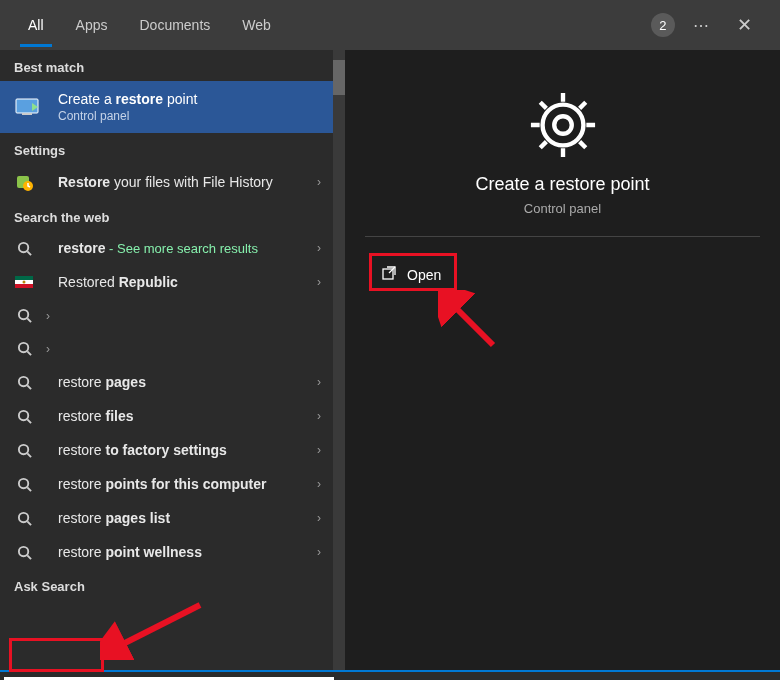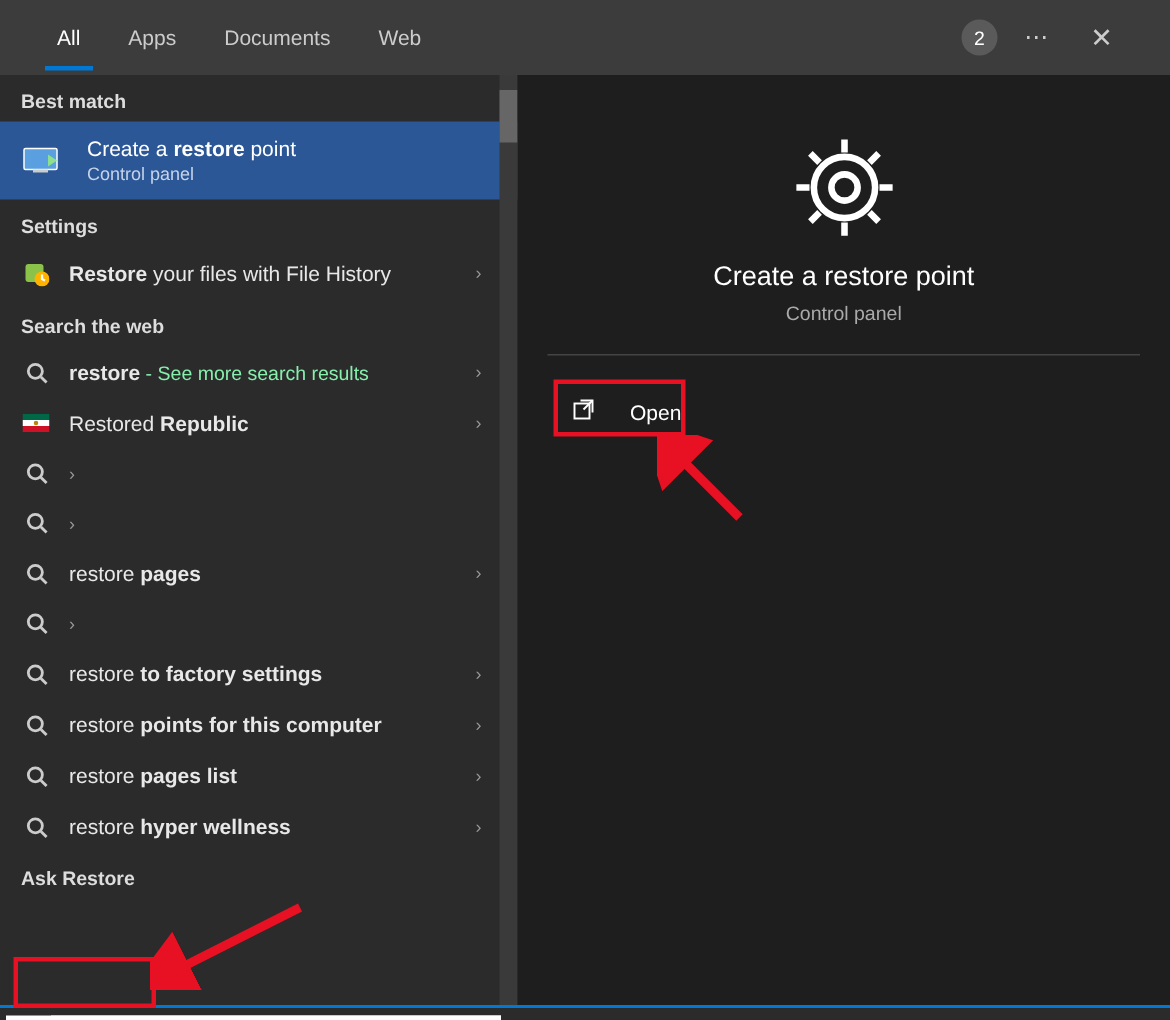--- a/index.html
+++ b/index.html
@@ -1,18 +1,18 @@
 <!DOCTYPE html>
 <html><head>
 <meta charset="utf-8">
 <style>
 * { margin: 0; padding: 0; box-sizing: border-box; font-family: 'Segoe UI', sans-serif; }
 body { width: 780px; height: 680px; background: #1e1e1e; overflow: hidden; position: relative; }
 
-.header { height: 50px; background: #3c3c3c; display: flex; align-items: center; padding: 0 22px; }
+.header { height: 50px; background: #3c3c3c; display: flex; align-items: center; padding: 0 12px; }
 .tabs { display: flex; gap: 0; flex: 1; }
 .tab { padding: 14px 16px; color: #ccc; font-size: 14px; cursor: pointer; position: relative; }
 .tab.active { color: #fff; }
 .tab.active::after { content: ''; position: absolute; bottom: 0; left: 8px; right: 8px; height: 3px; background: #0078d4; }
 .tab .chev { margin-left: 4px; font-size: 10px; }
 .header-right { display: flex; align-items: center; gap: 18px; padding-right: 8px; }
 .badge { width: 24px; height: 24px; border-radius: 50%; background: #5a5a5a; color: #fff; display: flex; align-items: center; justify-content: center; font-size: 13px; }
 .more-dots { color: #ccc; font-size: 16px; letter-spacing: 2px; cursor: pointer; }
 .close-btn { color: #ccc; font-size: 18px; cursor: pointer; padding: 4px 8px; }
 
@@ -21,31 +21,31 @@
 .scrollbar { position: absolute; right: 0; top: 0; width: 12px; height: 100%; background: #3a3a3a; }
 .scrollbar-thumb { width: 100%; height: 35px; background: #666; position: absolute; top: 10px; }
 .section-header { padding: 10px 14px 6px; color: #ddd; font-size: 13px; font-weight: 600; }
 .best-match { display: flex; align-items: center; padding: 10px 14px; background: #2b5797; cursor: pointer; }
 .bm-icon { width: 32px; height: 24px; margin-right: 12px; display: flex; align-items: center; justify-content: center; }
 .bm-text .title { color: #fff; font-size: 14px; }
 .bm-text .title b { font-weight: 700; }
 .bm-text .sub { color: #c5d3e8; font-size: 12px; margin-top: 2px; }
 .row { display: flex; align-items: center; padding: 9px 14px; cursor: pointer; color: #e8e8e8; font-size: 14px; }
 .row .icon { width: 20px; margin-right: 12px; display: flex; align-items: center; justify-content: center; }
-.row .label { flex: 1; }
+.row .label { flex: 1; margin-left: 12px; }
 .row .label b { font-weight: 700; }
 .row .label .dim { color: #86efac; font-size: 13px; }
 .row .chev { color: #999; font-size: 12px; margin-right: 10px; }
 
 .right { flex: 1; background: #1e1e1e; padding: 20px; }
 .preview-icon { display: flex; justify-content: center; margin-top: 20px; margin-bottom: 14px; }
 .preview-title { text-align: center; color: #fff; font-size: 18px; font-weight: 400; }
 .preview-sub { text-align: center; color: #aaa; font-size: 13px; margin-top: 6px; margin-bottom: 20px; }
 .divider { height: 1px; background: #444; margin-bottom: 18px; }
-.open-btn { display: flex; align-items: center; gap: 23px; padding: 10px 16px; color: #fff; font-size: 14px; cursor: pointer; width: fit-content; }
+.open-btn { display: flex; align-items: center; gap: 10px; padding: 10px 16px; color: #fff; font-size: 14px; cursor: pointer; width: fit-content; }
 .open-btn .oi { font-size: 14px; }
 .highlight { border: 3px solid #e81123; position: absolute; pointer-events: none; }
 .hl-open { left: 369px; top: 253px; width: 88px; height: 38px; }
 .hl-search { left: 9px; top: 638px; width: 95px; height: 34px; }
 .arrow { position: absolute; pointer-events: none; }
 .arrow svg { display: block; }
 
 .taskbar { height: 50px; background: #2b2b2b; display: flex; align-items: center; border-top: 2px solid #0078d4; }
 .search-box { width: 330px; height: 40px; background: #fff; display: flex; align-items: center; margin-left: 4px; margin-top: 2px; }
 .search-box .si { width: 30px; display: flex; align-items: center; justify-content: center; color: #333; }
@@ -158,20 +158,21 @@
           <div class="label">restore <b>pages</b></div>
           <div class="chev">›</div>
         </div>
         <div class="row">
           <div class="icon">
             <svg width="15" height="15" viewBox="0 0 16 16" fill="none" stroke="#ccc" stroke-width="2">
               <circle cx="7" cy="7" r="5"></circle>
               <path d="M11 11l4 4"></path>
             </svg>
           </div>
+          <div class="label">restore <b>files</b></div>
           <div class="chev">›</div>
         </div>
         <div class="row">
           <div class="icon">
             <svg width="15" height="15" viewBox="0 0 16 16" fill="none" stroke="#ccc" stroke-width="2">
               <circle cx="7" cy="7" r="5"></circle>
               <path d="M11 11l4 4"></path>
             </svg>
           </div>
           <div class="label">restore <b>to factory settings</b></div>
@@ -197,26 +198,26 @@
           <div class="label">restore <b>pages list</b></div>
           <div class="chev">›</div>
         </div>
         <div class="row">
           <div class="icon">
             <svg width="15" height="15" viewBox="0 0 16 16" fill="none" stroke="#ccc" stroke-width="2">
               <circle cx="7" cy="7" r="5"></circle>
               <path d="M11 11l4 4"></path>
             </svg>
           </div>
-          <div class="label">restore <b>hyper wellness</b></div>
-          <div class="chev">›</div>
-        </div>
-      </div>
-
-    <div class="section-header">Ask Restore</div>
+          <div class="label">restore <b>point wellness</b></div>
+          <div class="chev">›</div>
+        </div>
+      </div>
+
+    <div class="section-header">Ask Search</div>
   </div>
 
   <div class="right">
     <div class="preview-icon">
       <svg width="70" height="70" viewBox="0 0 24 24" fill="none" stroke="#fff" stroke-width="1.5">
           <circle cx="12" cy="12" r="3"></circle>
           <path d="M12 1v3m0 16v3M4.2 4.2l2.1 2.1m11.4 11.4l2.1 2.1M1 12h3m16 0h3M4.2 19.8l2.1-2.1m11.4-11.4l2.1-2.1"></path>
           <circle cx="12" cy="12" r="7"></circle>
         </svg>
     </div>

